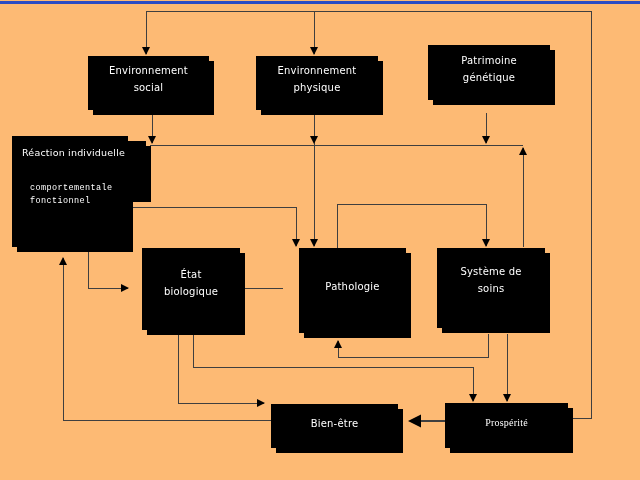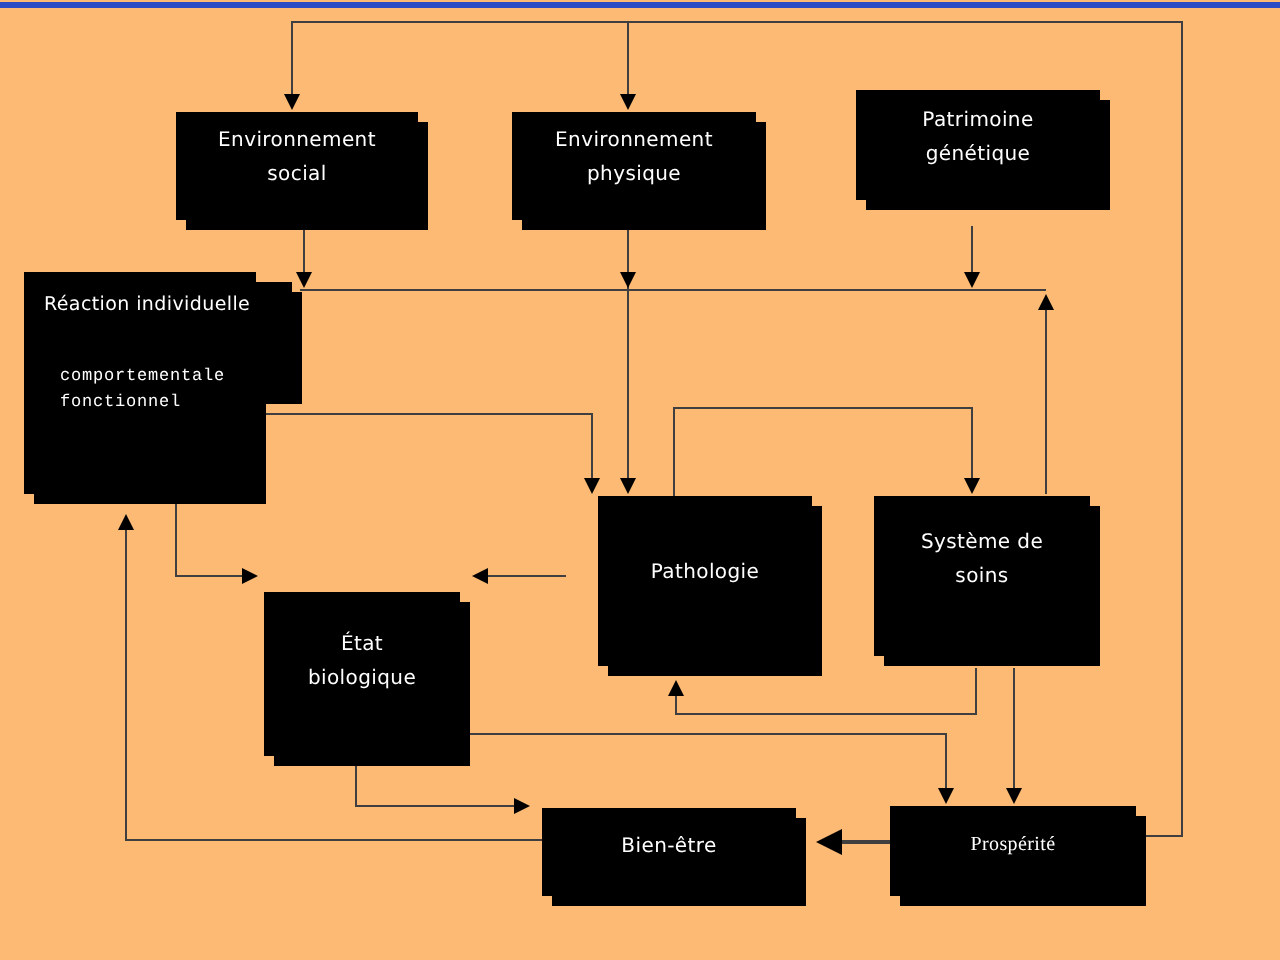--- a/index.html
+++ b/index.html
@@ -81,21 +81,21 @@
         <span>génétique</span>
       </div>
       <div class="node leftalign" style="left: 12px; top: 136px; width: 116px; height: 111px; box-sizing: border-box;">
         <span class="n-title">Réaction individuelle</span>
         <div class="n-sub">
           <span>comportementale</span>
           <span>fonctionnel</span>
         </div>
       </div>
       <div class="node-ext" style="left: 126px; top: 141px; width: 20px; height: 56px;"></div>
-      <div class="node" style="left: 132px; top: 248px; width: 98px; height: 82px; padding-bottom: 12px; box-sizing: border-box; margin-top: 48px;">
+      <div class="node" style="left: 142px; top: 248px; width: 98px; height: 82px; padding-bottom: 12px; box-sizing: border-box;">
         <span>État</span>
         <span>biologique</span>
       </div>
       <div class="node" style="left: 299px; top: 248px; width: 107px; height: 85px; padding-bottom: 8px; box-sizing: border-box;">
         <span>Pathologie</span>
       </div>
       <div class="node" style="left: 437px; top: 248px; width: 108px; height: 80px; padding-bottom: 16px; box-sizing: border-box; justify-content: center;">
         <span>Système de</span>
         <span>soins</span>
       </div>

